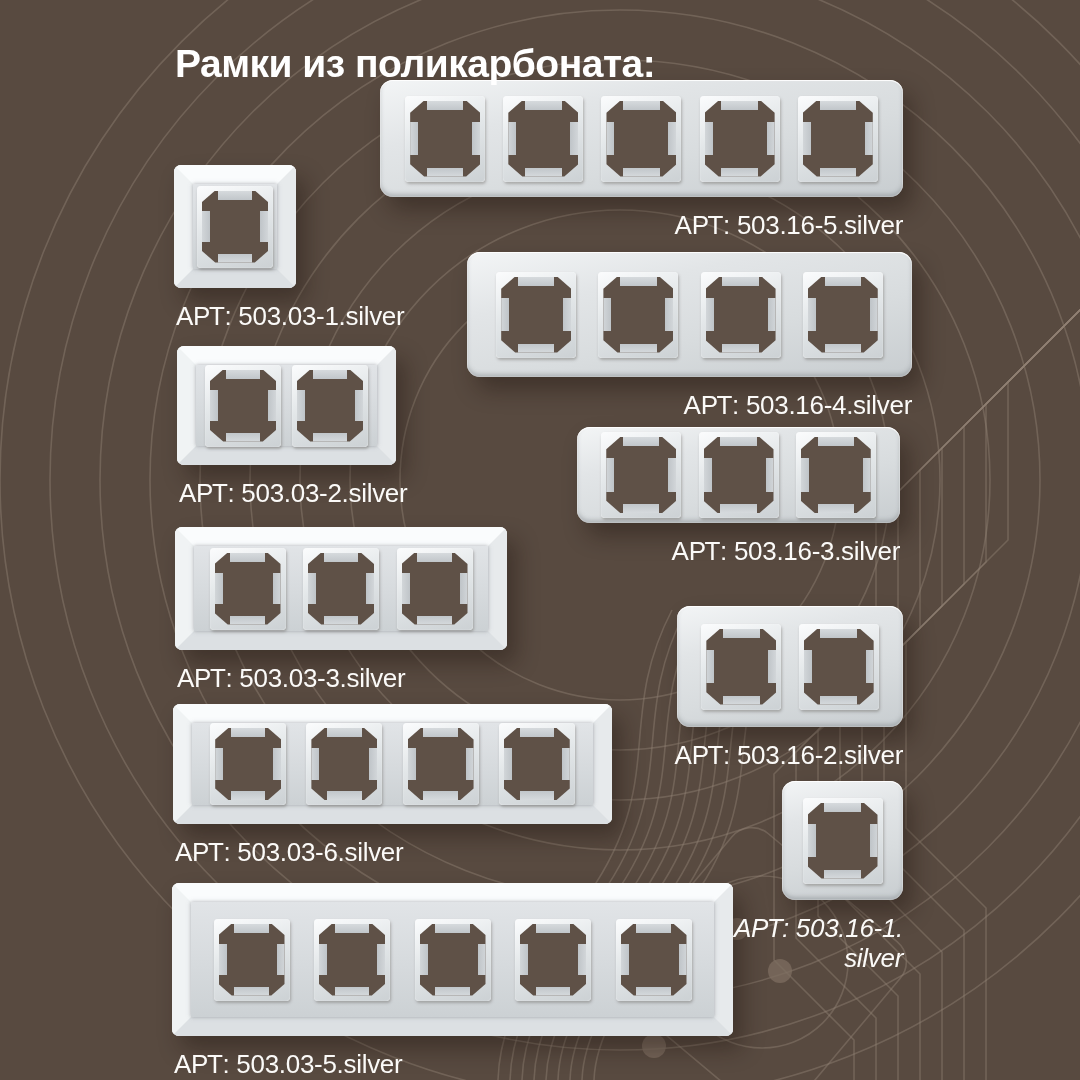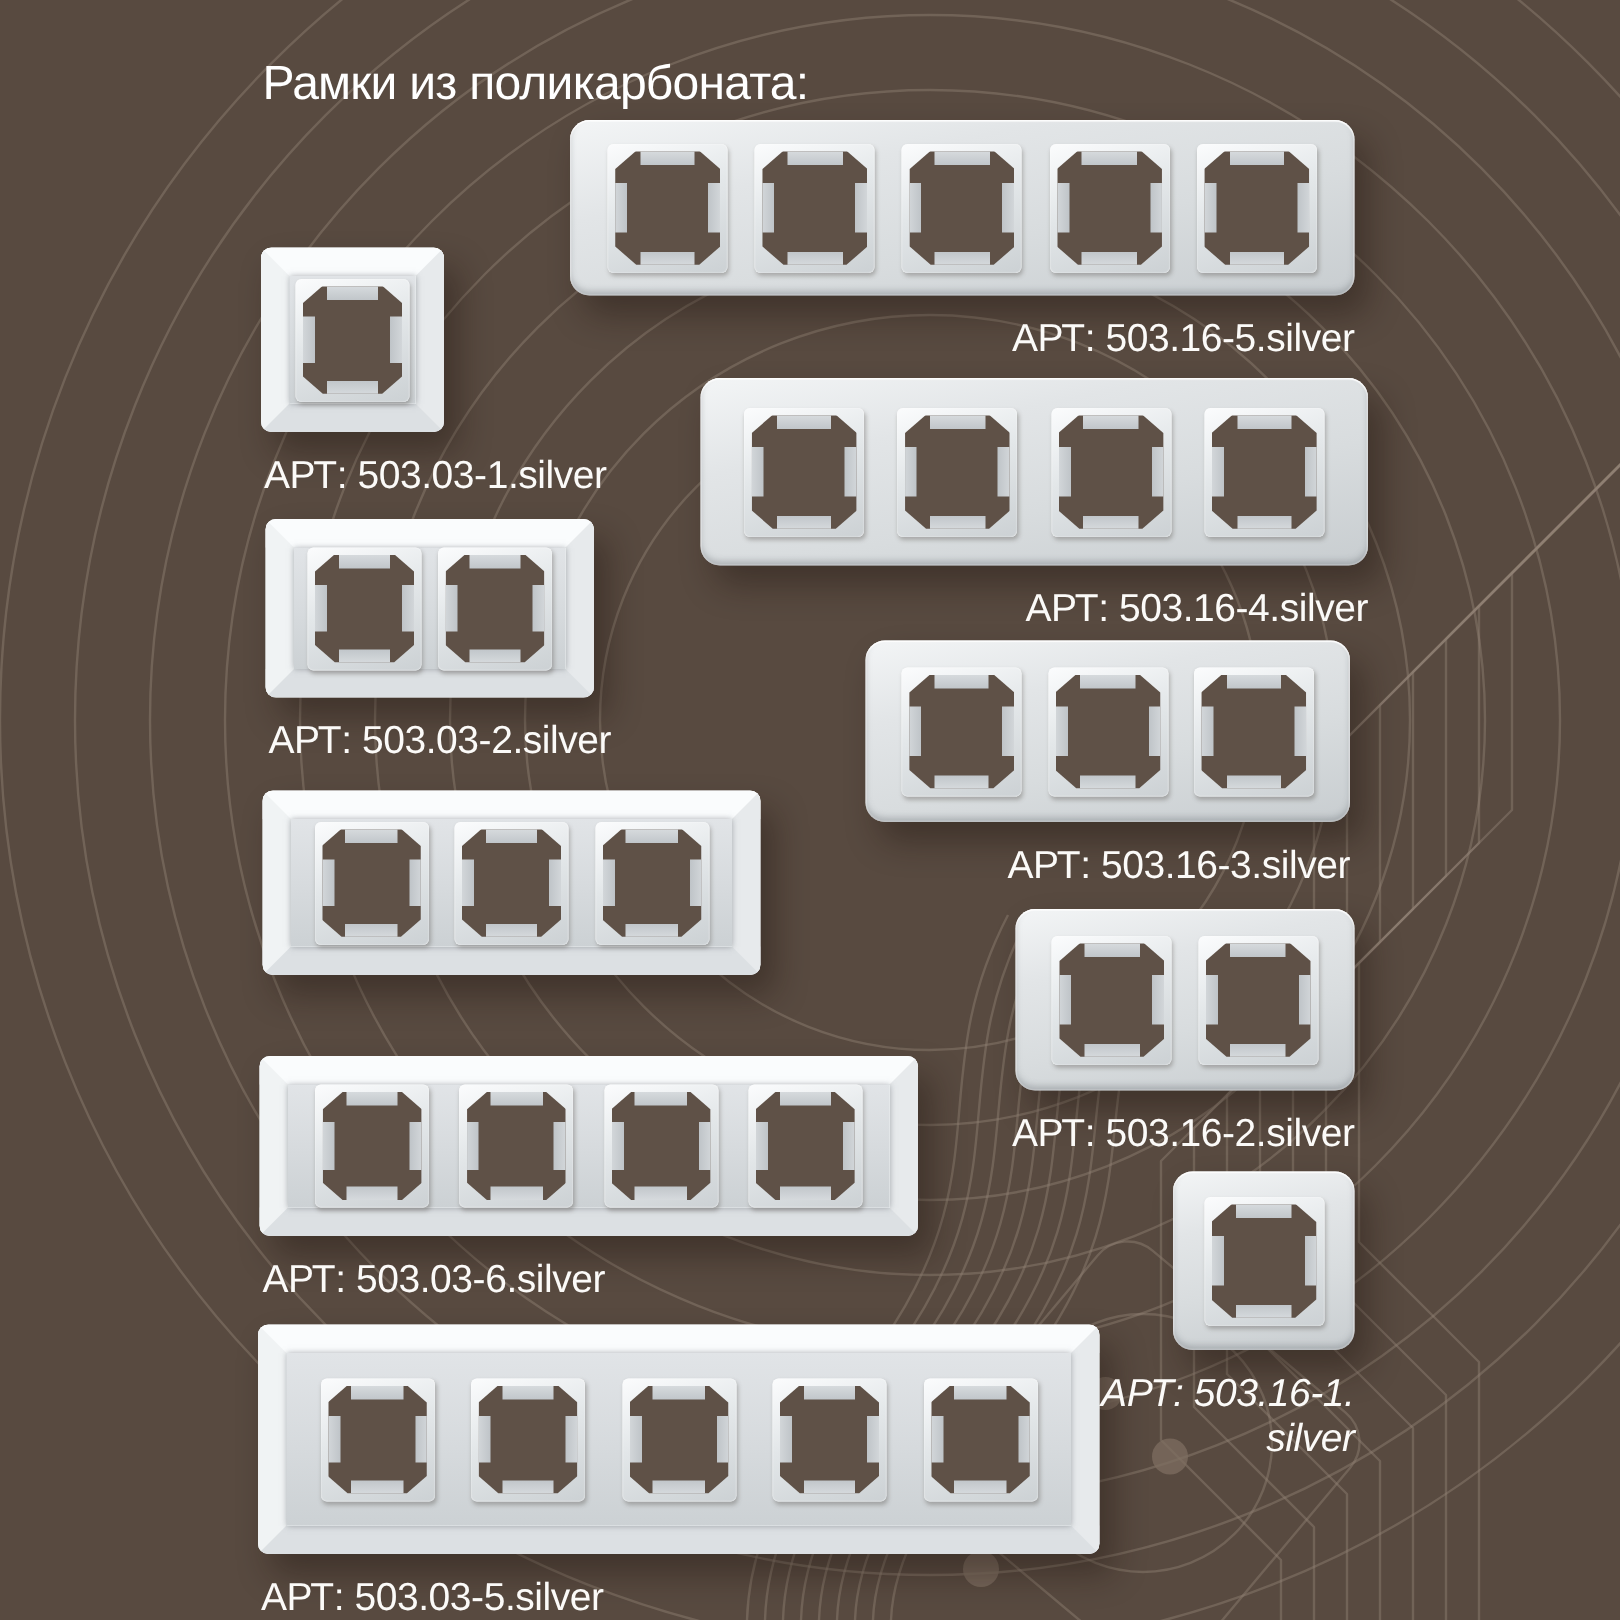--- a/index.html
+++ b/index.html
@@ -8,21 +8,21 @@
     background:#584a40;
     font-family:"Liberation Sans", sans-serif;
     position:relative;overflow:hidden;
   }
   .stage{position:absolute;inset:0;width:1080px;height:1080px;}
   
   svg.pattern{position:absolute;left:0;top:0;z-index:0;}
   
   .title{
     position:absolute;left:175px;top:16px;z-index:2;
-    color:#ffffff;font-size:32px;font-weight:400;letter-spacing:-0.5px;
+    color:#ffffff;font-size:39px;font-weight:700;letter-spacing:-0.5px;
     white-space:nowrap;
   }
   
   .product{position:absolute;z-index:1;margin:0;padding:0;}
   .frame{position:absolute;left:0;top:0;width:100%;height:100%;}
   
   .frame.bevel{
     border-radius:7px;background:#eef1f2;
     box-shadow:9px 13px 22px rgba(25,17,11,.38), inset 0 0 0 1px rgba(255,255,255,.55);
   }
@@ -198,20 +198,21 @@
         <div class="win">
             <div class="opening">
               <i class="tt"></i>
               <i class="tb"></i>
               <i class="tl"></i>
               <i class="tr"></i>
             </div>
           </div>
       </div>
     </div>
+    <figcaption class="lbl">АРТ: 503.03-3.silver</figcaption>
   </figure>
 
   <figure class="product col-left" style="left:173px;top:704px;width:439px;height:120px;">
     <div class="frame bevel">
       <div class="bevel-edge"></div>
       <div class="plate"></div>
       <div class="winrow">
         <div class="win">
             <div class="opening">
               <i class="tt"></i>
@@ -380,21 +381,21 @@
               <i class="tb"></i>
               <i class="tl"></i>
               <i class="tr"></i>
             </div>
           </div>
       </div>
     </div>
     <figcaption class="lbl">АРТ: 503.16-4.silver</figcaption>
   </figure>
 
-  <figure class="product col-right" style="left:577px;top:427px;width:323px;height:121px;">
+  <figure class="product col-right" style="left:577px;top:427px;width:323px;height:96px;">
     <div class="frame flat">
       <div class="winrow">
         <div class="win">
             <div class="opening">
               <i class="tt"></i>
               <i class="tb"></i>
               <i class="tl"></i>
               <i class="tr"></i>
             </div>
           </div>

